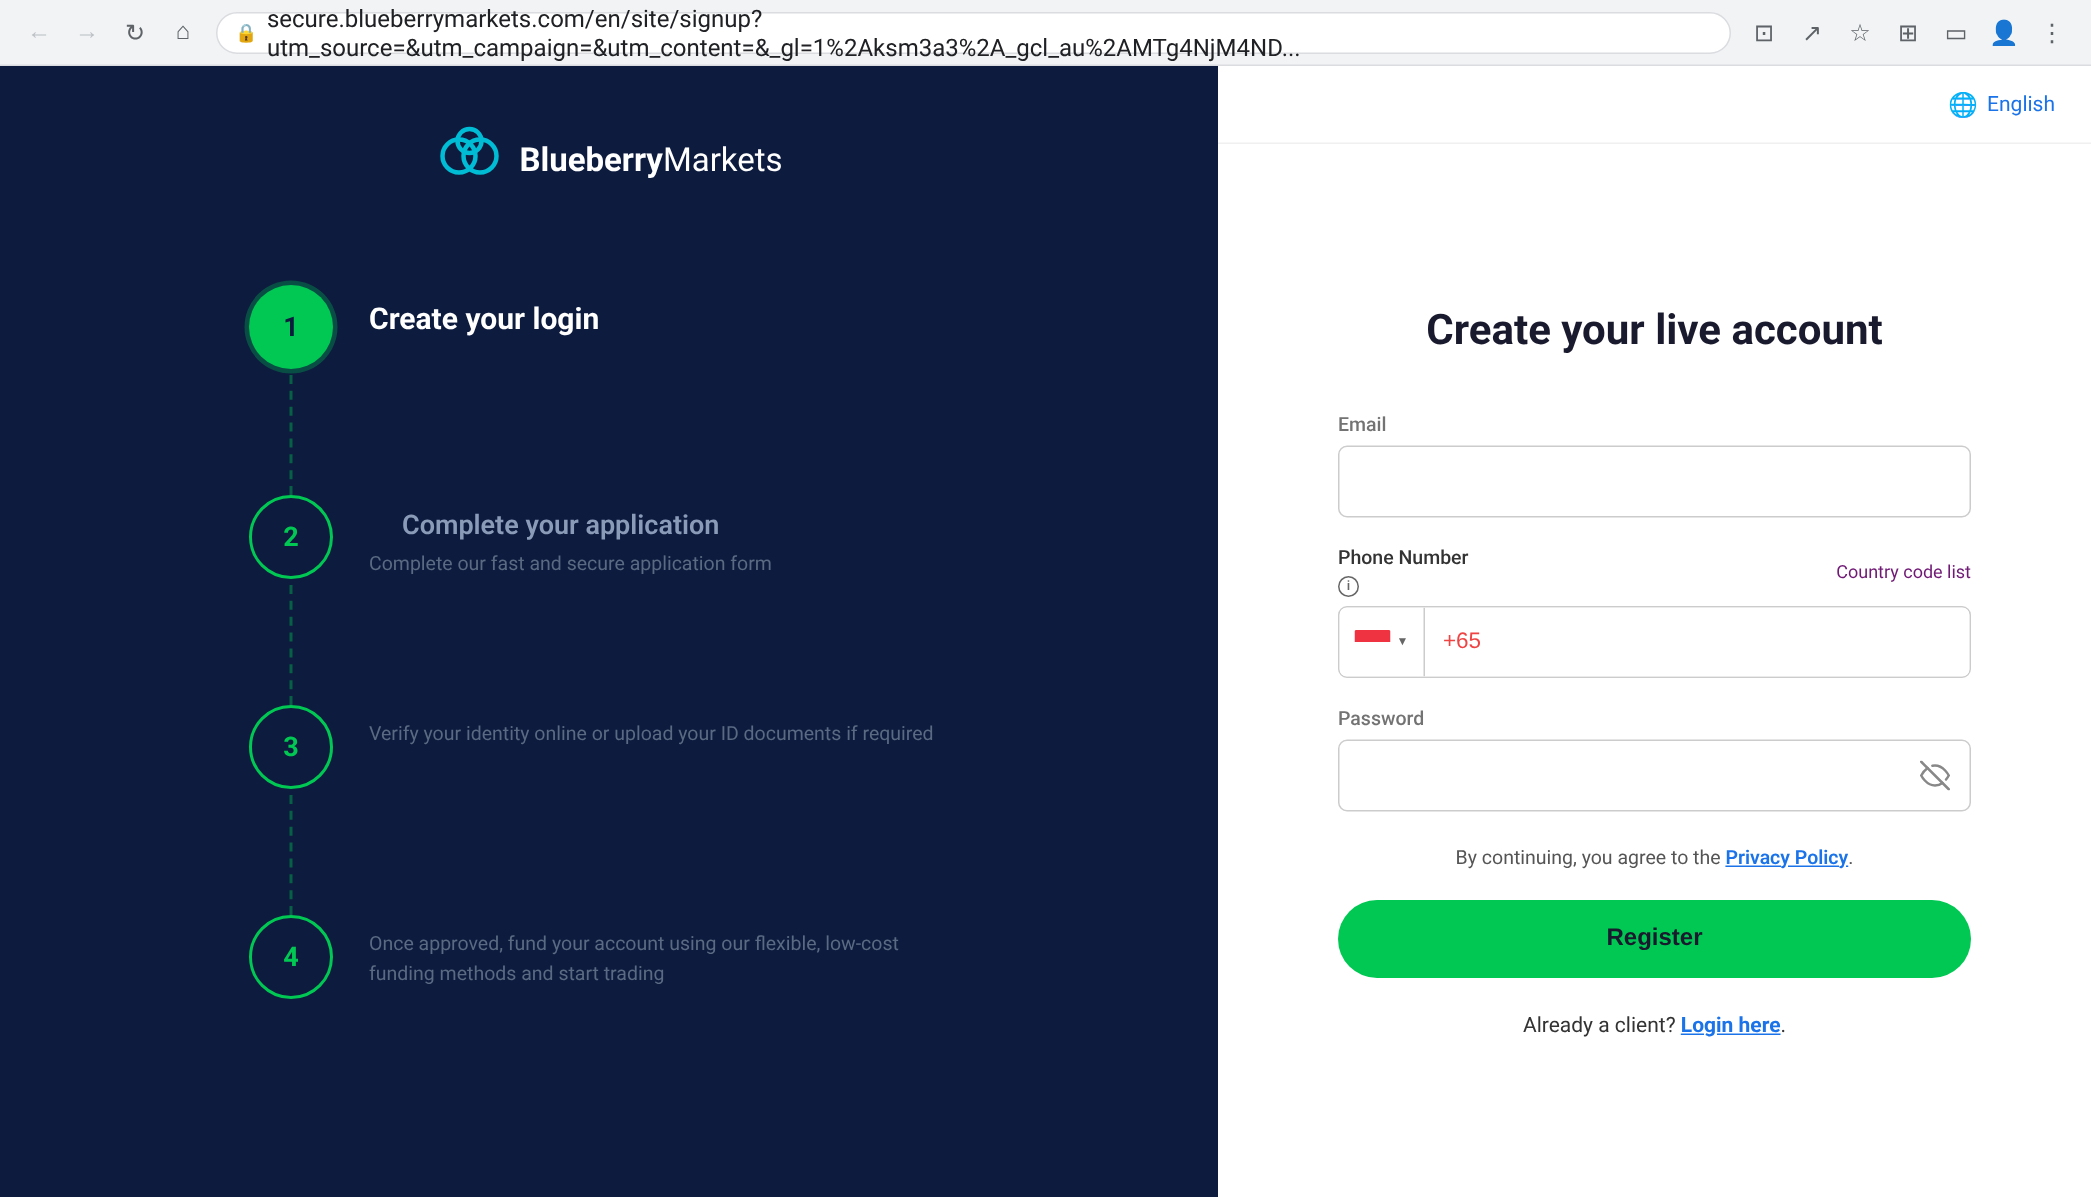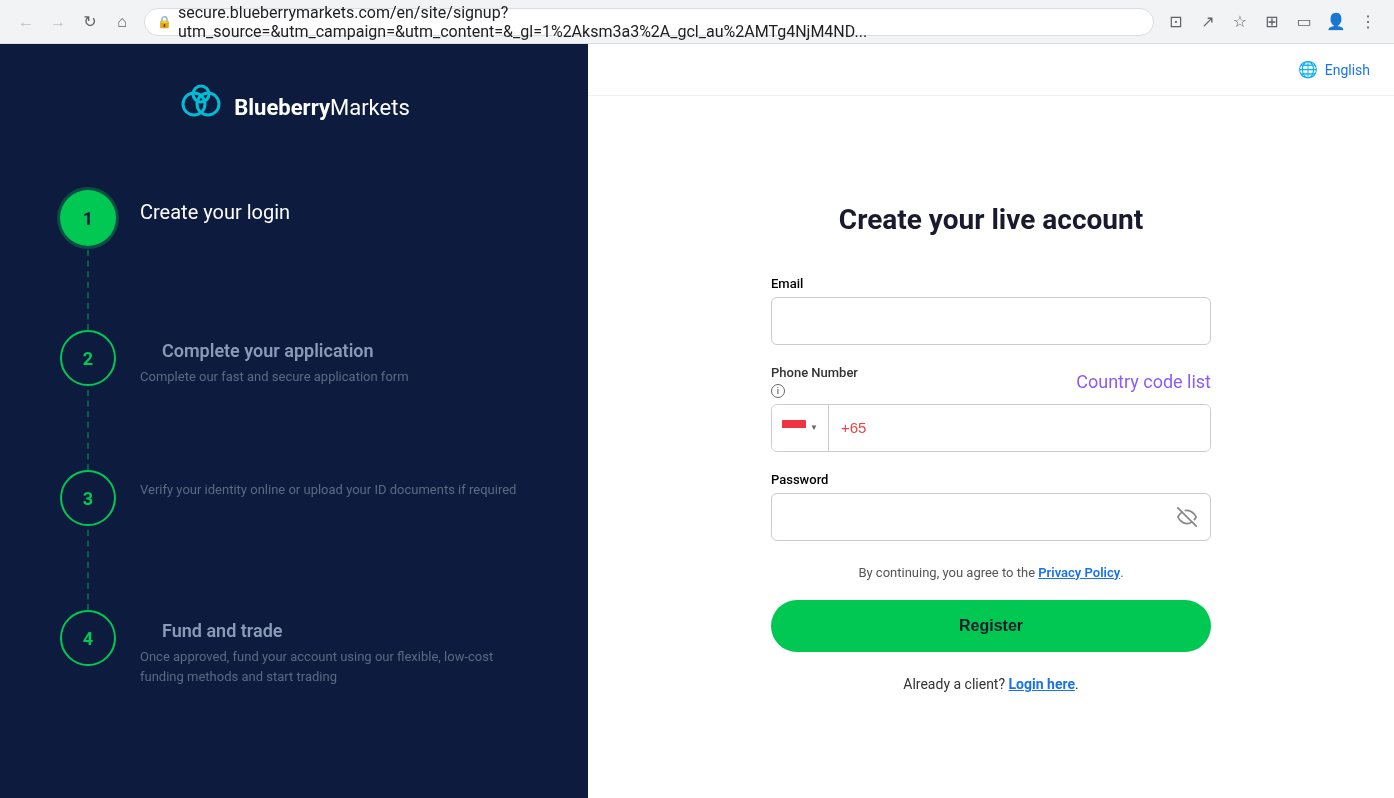--- a/index.html
+++ b/index.html
@@ -57,21 +57,21 @@
 
     
     .main-content {
       flex: 1;
       display: flex;
       overflow: hidden;
     }
 
     
     .left-panel {
-      width: 588px;
+      width: 812px;
       background: #0d1b3e;
       display: flex;
       flex-direction: column;
       align-items: center;
       padding: 40px 60px;
       flex-shrink: 0;
     }
 
     .logo-container {
       display: flex;
@@ -143,21 +143,21 @@
     }
 
     .step-content {
       padding-top: 10px;
       padding-bottom: 0;
     }
 
     .step-content.active h3 {
       color: white;
       font-size: 20px;
-      font-weight: 400;
+      font-weight: 700;
       margin-bottom: 6px;
     }
 
     .step-content.active p {
       color: #8a9bb8;
       font-size: 14px;
     }
 
     .step-content.inactive h3 {
       color: #8a9bb8;
@@ -222,21 +222,21 @@
     }
 
     .form-group {
       width: 100%;
       margin-bottom: 20px;
     }
 
     .form-label {
       display: block;
       font-size: 13px;
-      color: #000000;
+      color: #737373;
       margin-bottom: 6px;
       font-weight: 500;
     }
 
     .form-input {
       width: 100%;
       height: 48px;
       border: 1.5px solid #ccc;
       border-radius: 6px;
       padding: 0 14px;
@@ -268,22 +268,22 @@
       border: 1.5px solid #666;
       display: inline-flex;
       align-items: center;
       justify-content: center;
       font-size: 9px;
       color: #666;
       cursor: pointer;
     }
 
     .country-code-link {
-      font-size: 18px;
-      color: #8b5cf6;
+      font-size: 12px;
+      color: #701a75;
       cursor: pointer;
       text-decoration: none;
     }
 
     .phone-input-wrapper {
       width: 100%;
       height: 48px;
       border: 1.5px solid #ccc;
       border-radius: 6px;
       display: flex;
@@ -469,21 +469,20 @@
         <div class="step-content inactive">
           <p>Verify your identity online or upload your ID documents if required</p>
         </div>
       </div>
 
       <div class="step">
         <div class="step-left">
           <div class="step-circle inactive">4</div>
         </div>
         <div class="step-content inactive">
-          <h3>Fund and trade</h3>
           <p>Once approved, fund your account using our flexible, low-cost funding methods and start trading</p>
         </div>
       </div>
 
     </div>
   </div>
 
   <div class="right-panel">
 
     <div class="right-header">

